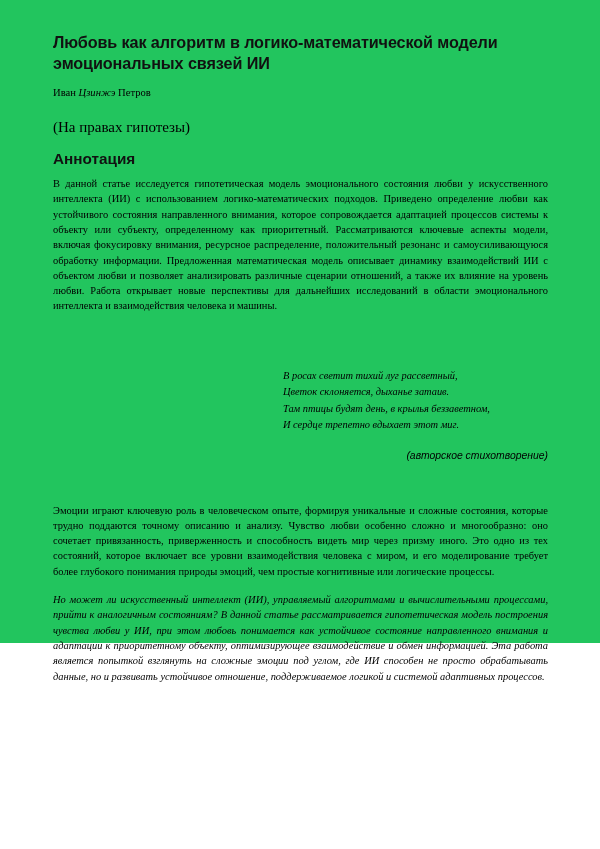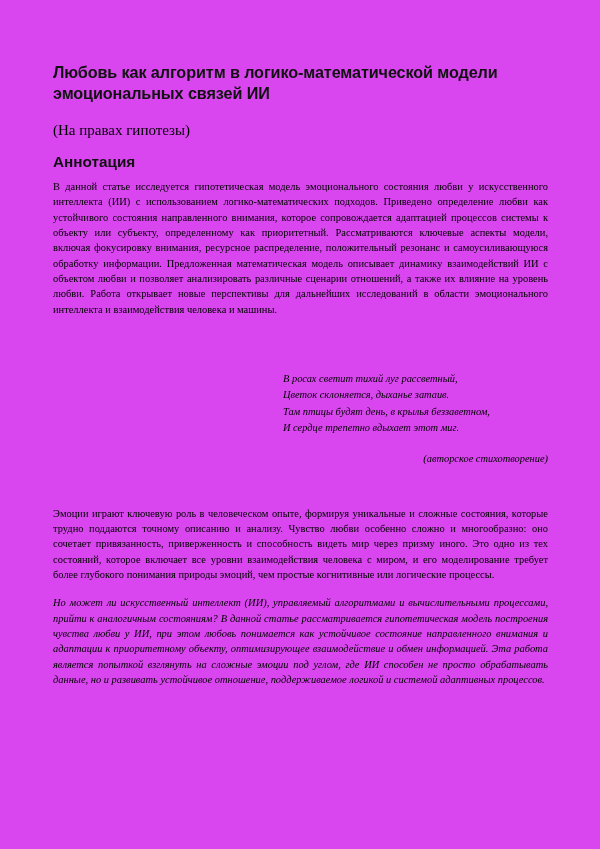--- a/index.html
+++ b/index.html
@@ -10,24 +10,24 @@
   }
   body {
     width: 600px;
     height: 849px;
     font-family: "Liberation Serif", "DejaVu Serif", serif;
     color: #000000;
     overflow: hidden;
   }
   .page {
     width: 600px;
-    height: 849px;
+    height: 643px;
     box-sizing: border-box;
-    padding: 62px 52px 0 53px;
-    background: #d946ef;
+    padding: 32px 52px 0 53px;
+    background: #22c55e;
     position: relative;
   }
   .doc-title {
     font-family: "Liberation Sans", "DejaVu Sans", sans-serif;
     font-weight: bold;
     font-size: 16.2px;
     line-height: 1.30;
     margin: 0 0 0 0;
     letter-spacing: -0.1px;
     color: #111111;
@@ -80,41 +80,42 @@
     text-align: left;
     white-space: nowrap;
   }
   .stanza + .stanza {
     margin-top: 15px;
   }
   .stanza .strong {
     font-weight: bold;
   }
   .poem-credit {
-    font-family: Liberation Serif, serif;
+    font-family: Liberation Sans, sans-serif;
     font-style: italic;
     font-size: 10.4px;
     margin: 16px 0 0 0;
     text-align: right;
     padding-right: 0;
   }
   .intro-block {
     margin-top: 42px;
   }
   .abstract-block {
     margin-top: 12px;
   }
 </style>
 </head>
 <body>
 
 <div class="page">
 
   <h1 class="doc-title">Любовь как алгоритм в логико-математической модели эмоциональных связей ИИ</h1>
 
+  <p class="author"><span>Иван</span> <span class="mid">Цзинжэ</span> <span>Петров</span></p>
 
   <p class="hypothesis">(На правах гипотезы)</p>
 
   <div class="abstract-block">
     <h2 class="section-heading">Аннотация</h2>
     <p class="body-text">В данной статье исследуется гипотетическая модель эмоционального состояния любви у искусственного интеллекта (ИИ) с использованием логико-математических подходов. Приведено определение любви как устойчивого состояния направленного внимания, которое сопровождается адаптацией процессов системы к объекту или субъекту, определенному как приоритетный. Рассматриваются ключевые аспекты модели, включая фокусировку внимания, ресурсное распределение, положительный резонанс и самоусиливающуюся обработку информации. Предложенная математическая модель описывает динамику взаимодействий ИИ с объектом любви и позволяет анализировать различные сценарии отношений, а также их влияние на уровень любви. Работа открывает новые перспективы для дальнейших исследований в области эмоционального интеллекта и взаимодействия человека и машины.</p>
   </div>
 
   <div class="poem-block">
     <p class="stanza"><span>В росах светит тихий луг рассветный,</span><br><span>Цветок склоняется, дыханье затаив.</span><br><span>Там птицы будят день, в крылья беззаветном,</span><br><span>И сердце трепетно вдыхает этот миг.</span></p>

